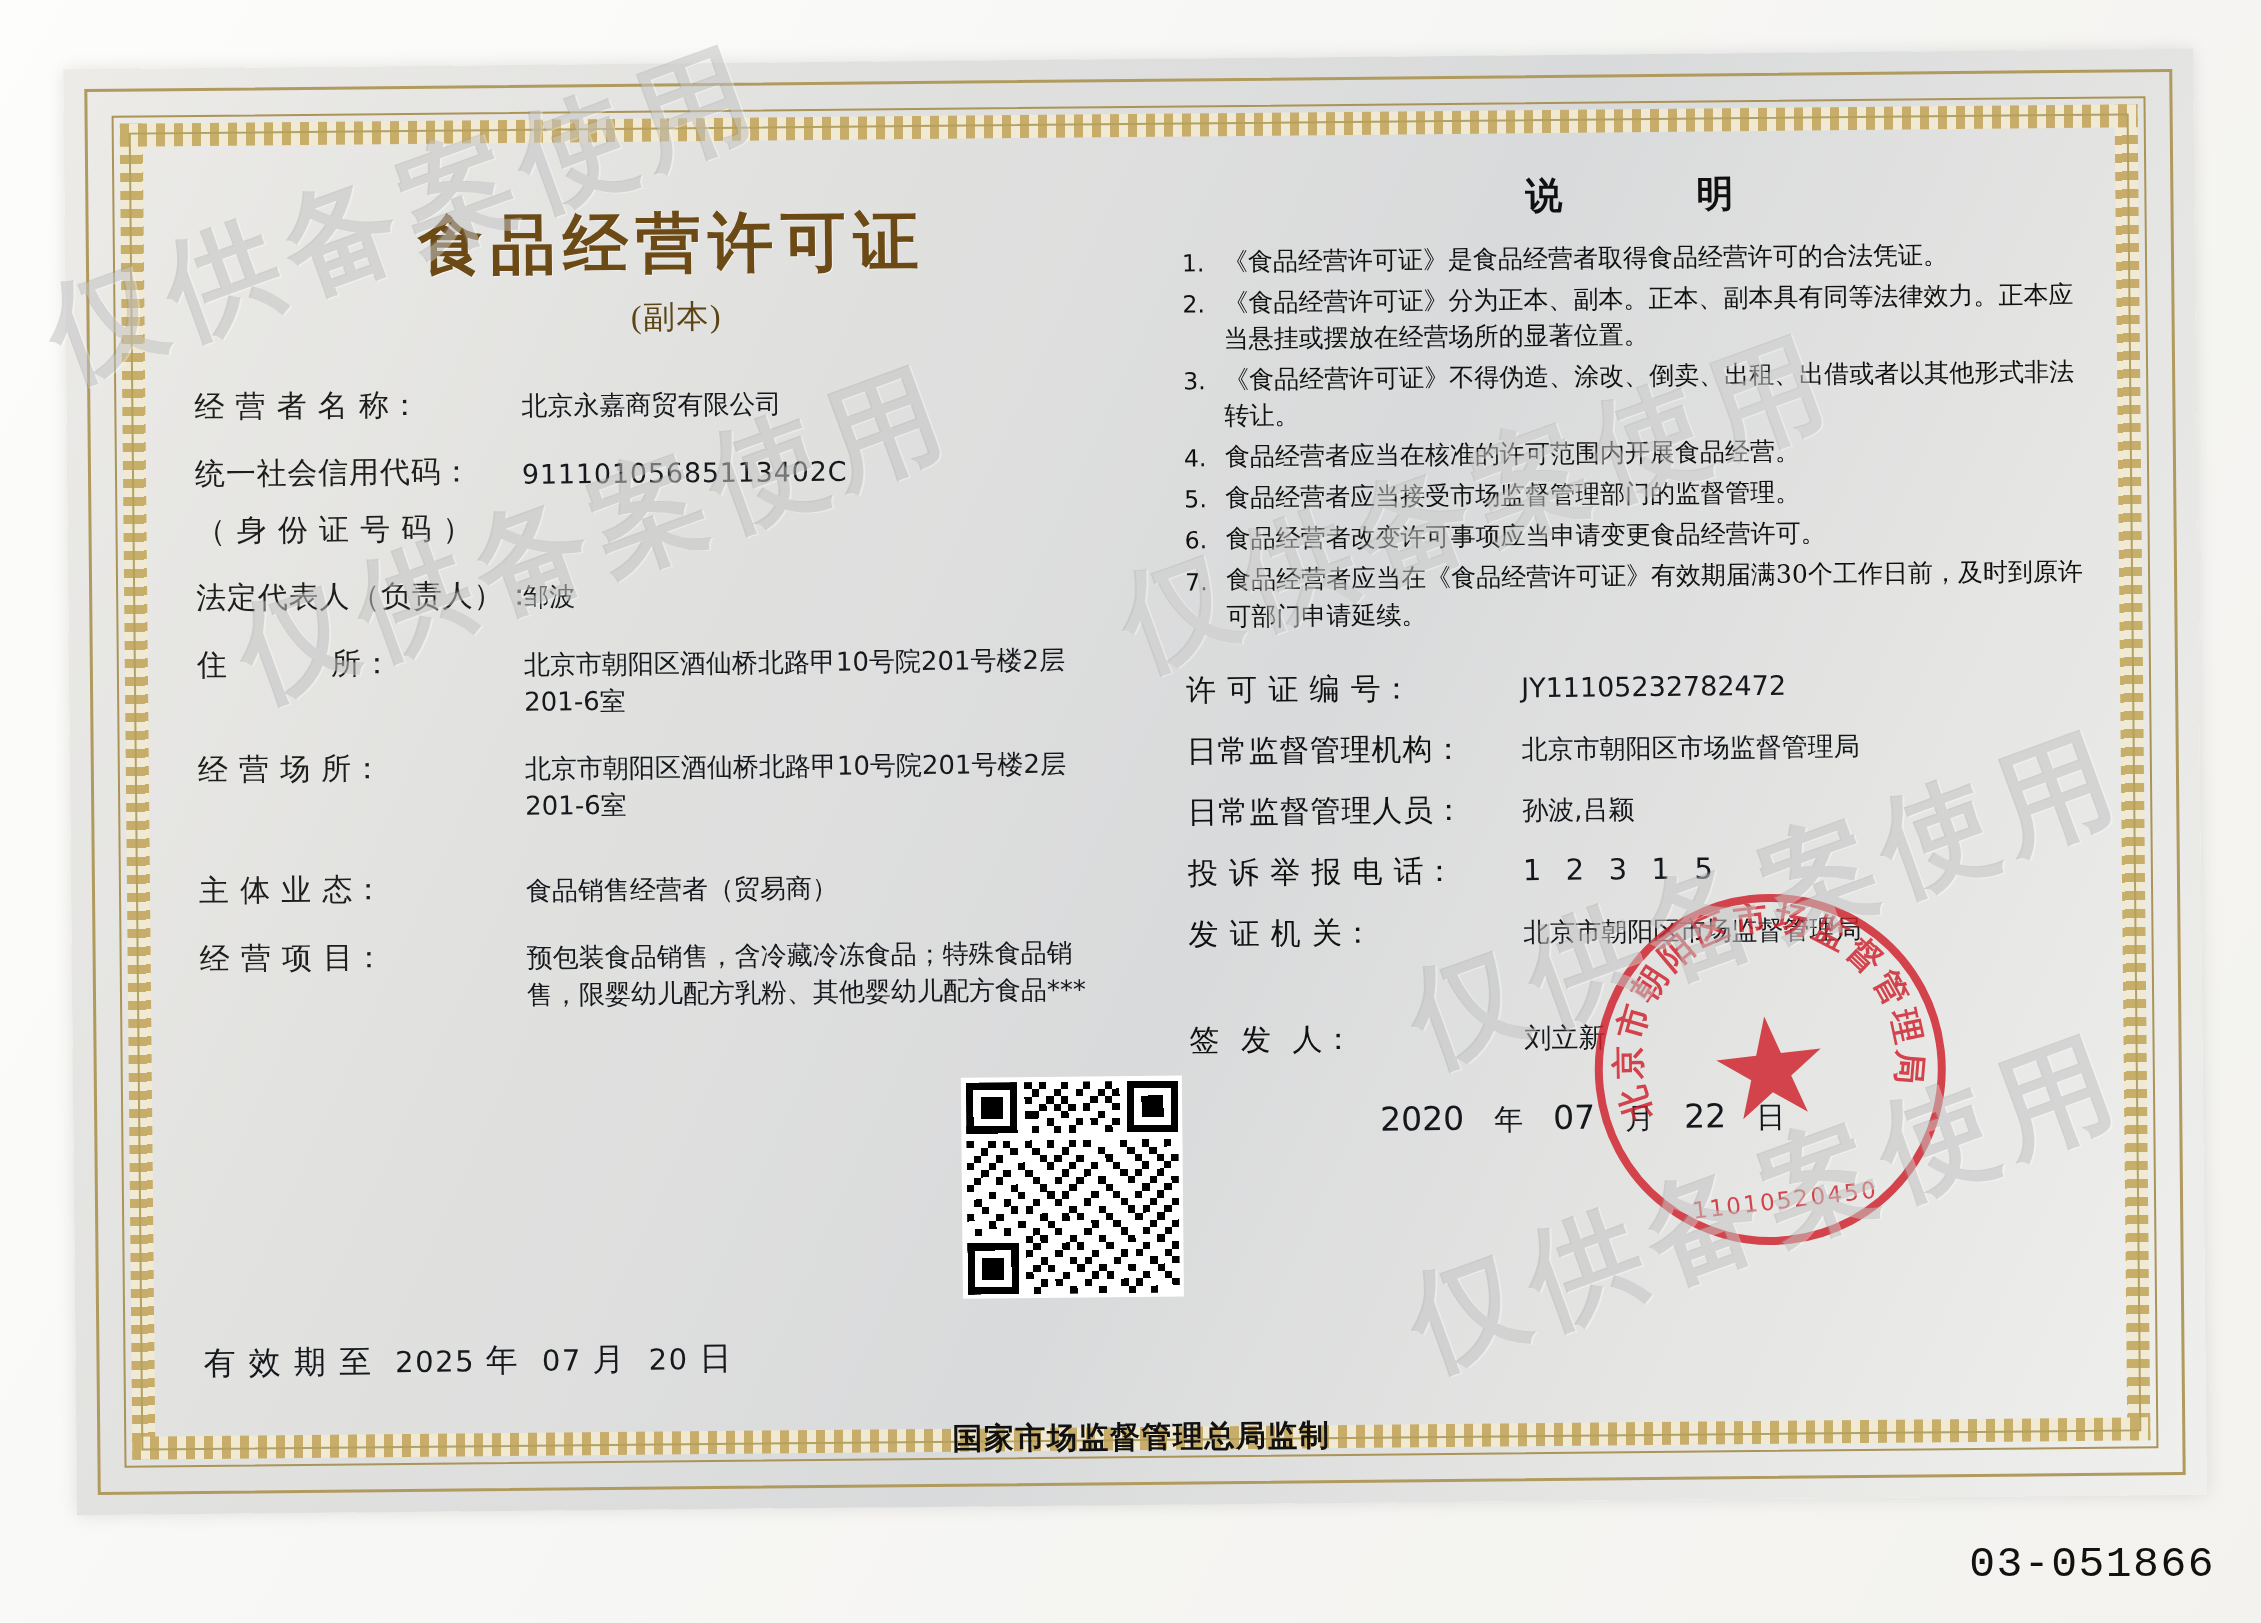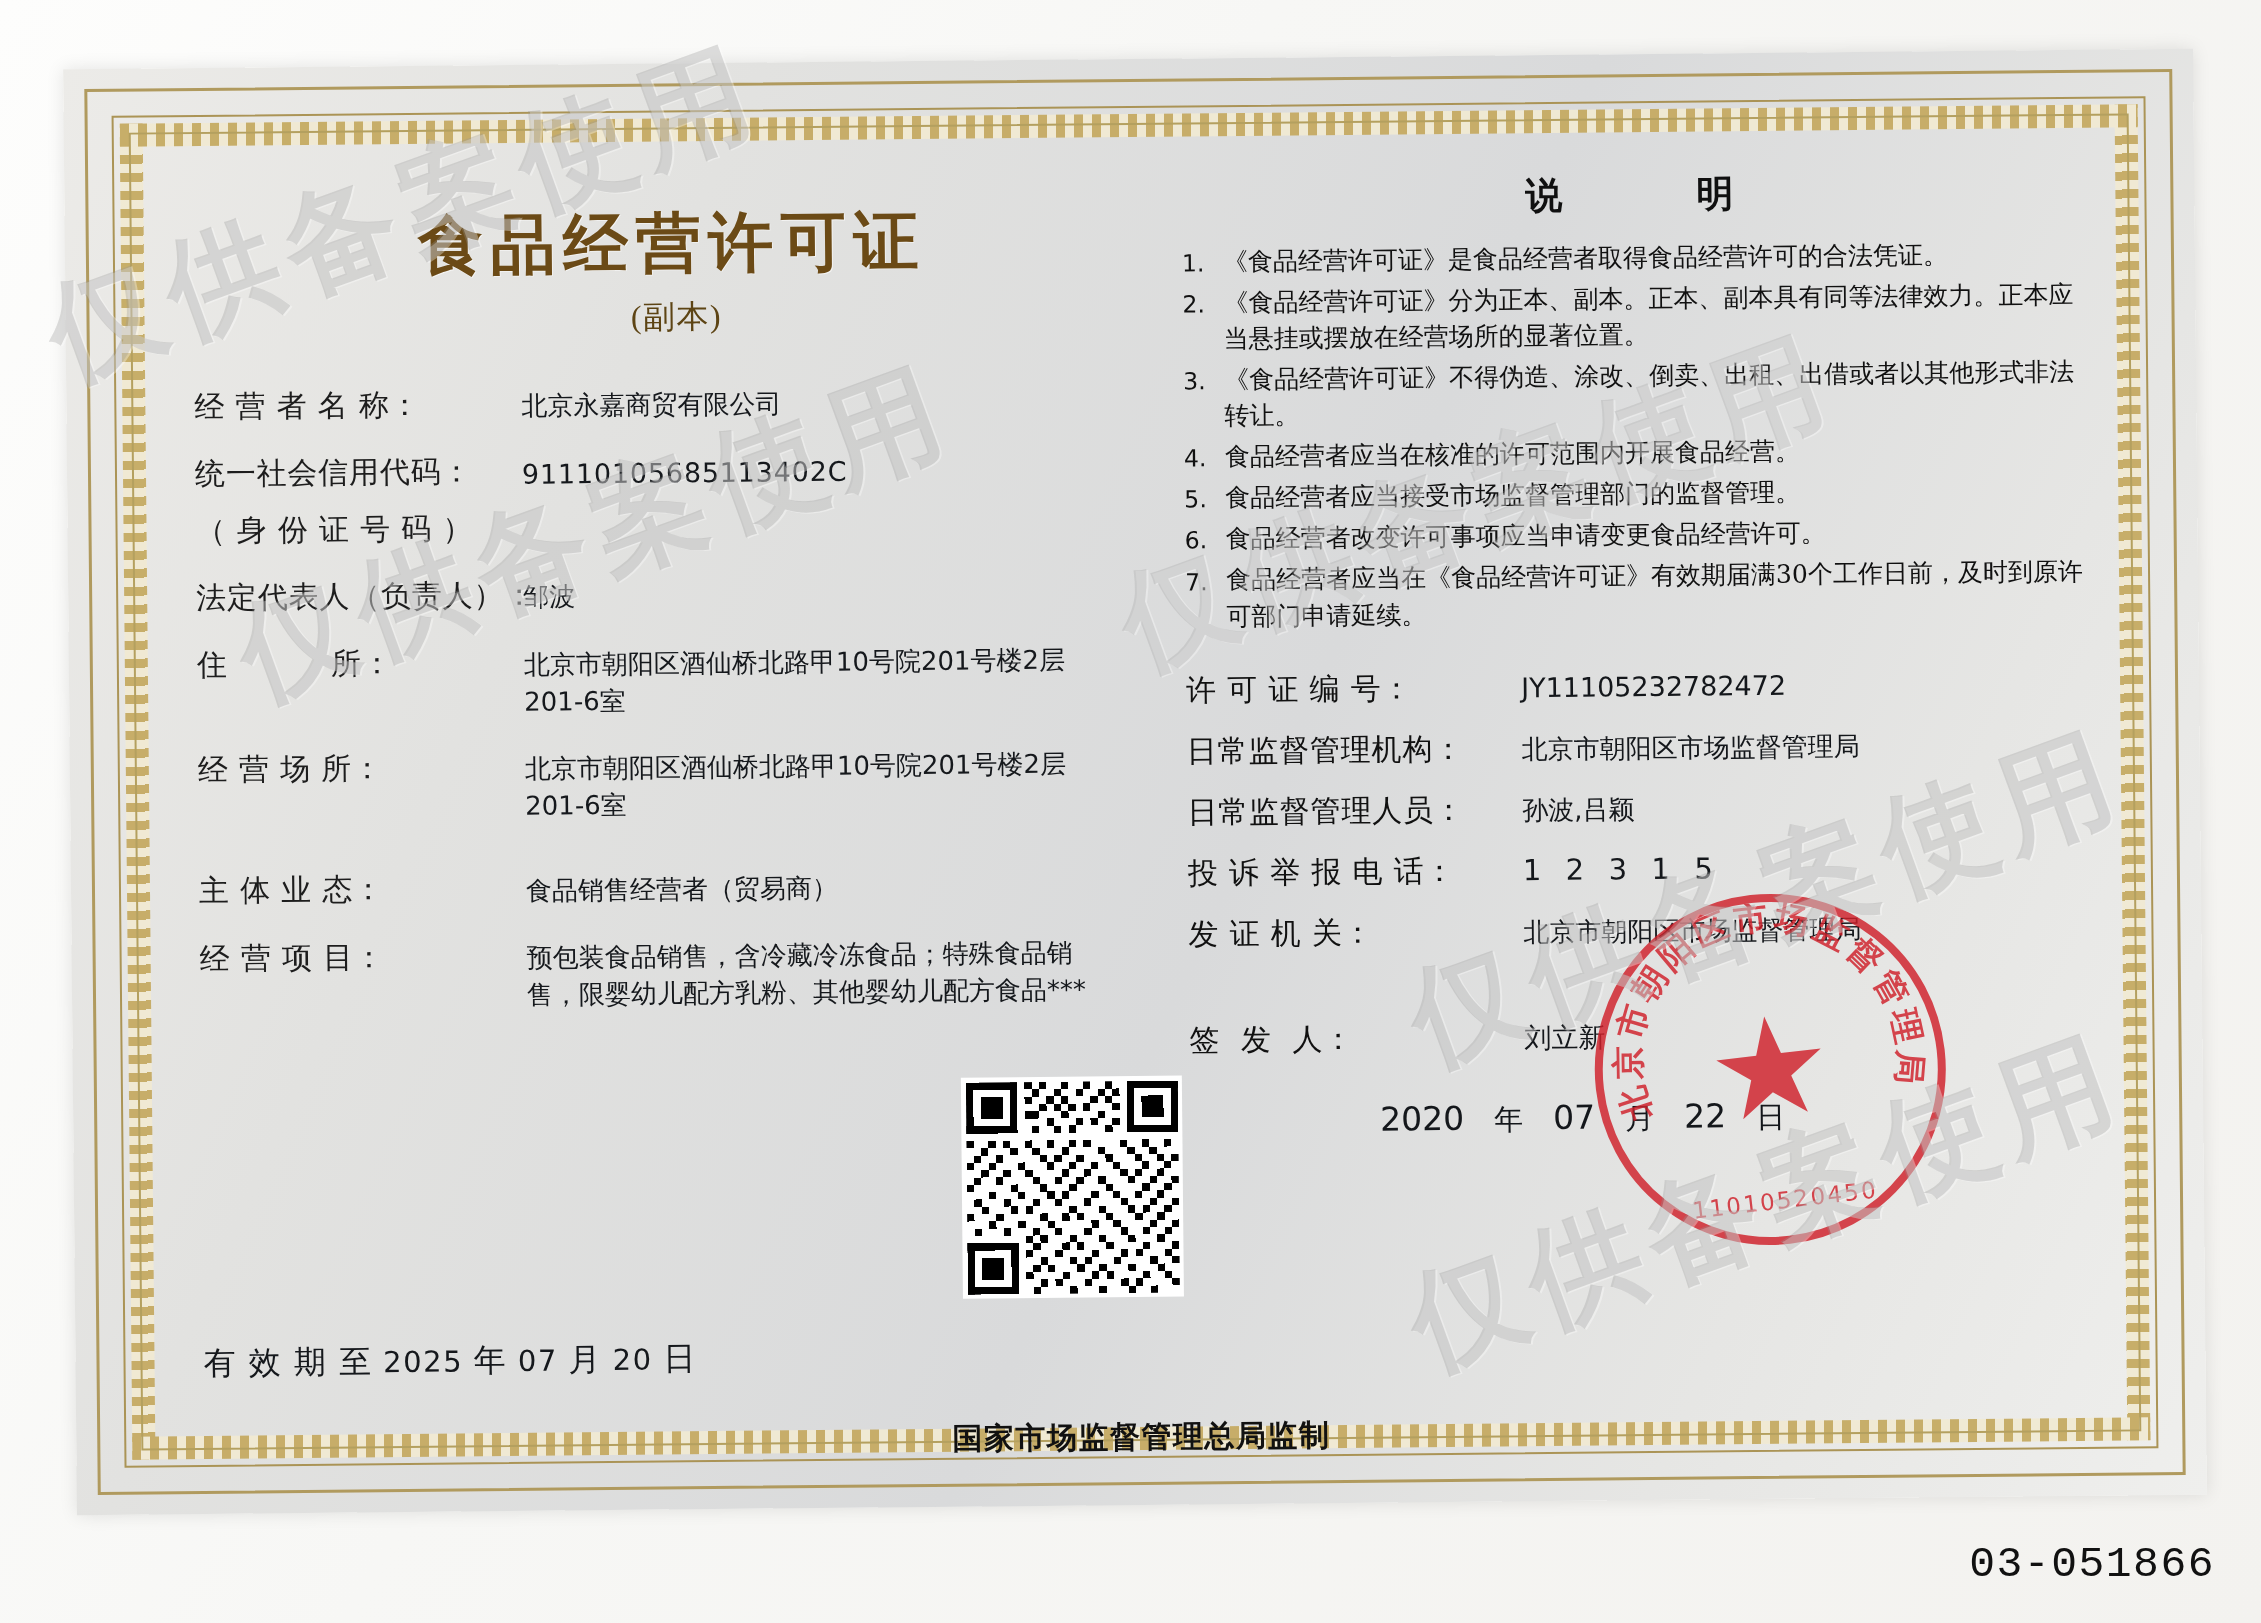--- a/index.html
+++ b/index.html
@@ -146,20 +146,21 @@
     color: #15181c;
     letter-spacing: 1.5px;
     font-family: "DejaVu Serif", "Liberation Serif", serif;
     display: flex;
     align-items: baseline;
     gap: 10.7px;
   }
   .validity .num {
     font-family: "DejaVu Sans", "Liberation Sans", sans-serif;
     font-size: 29px;
+    margin-left: 12px;
   }
 
   
   .qr {
     position: absolute;
     left: 806px;
     bottom: 129px;
     width: 221px;
     height: 221px;
     background: #fff;

